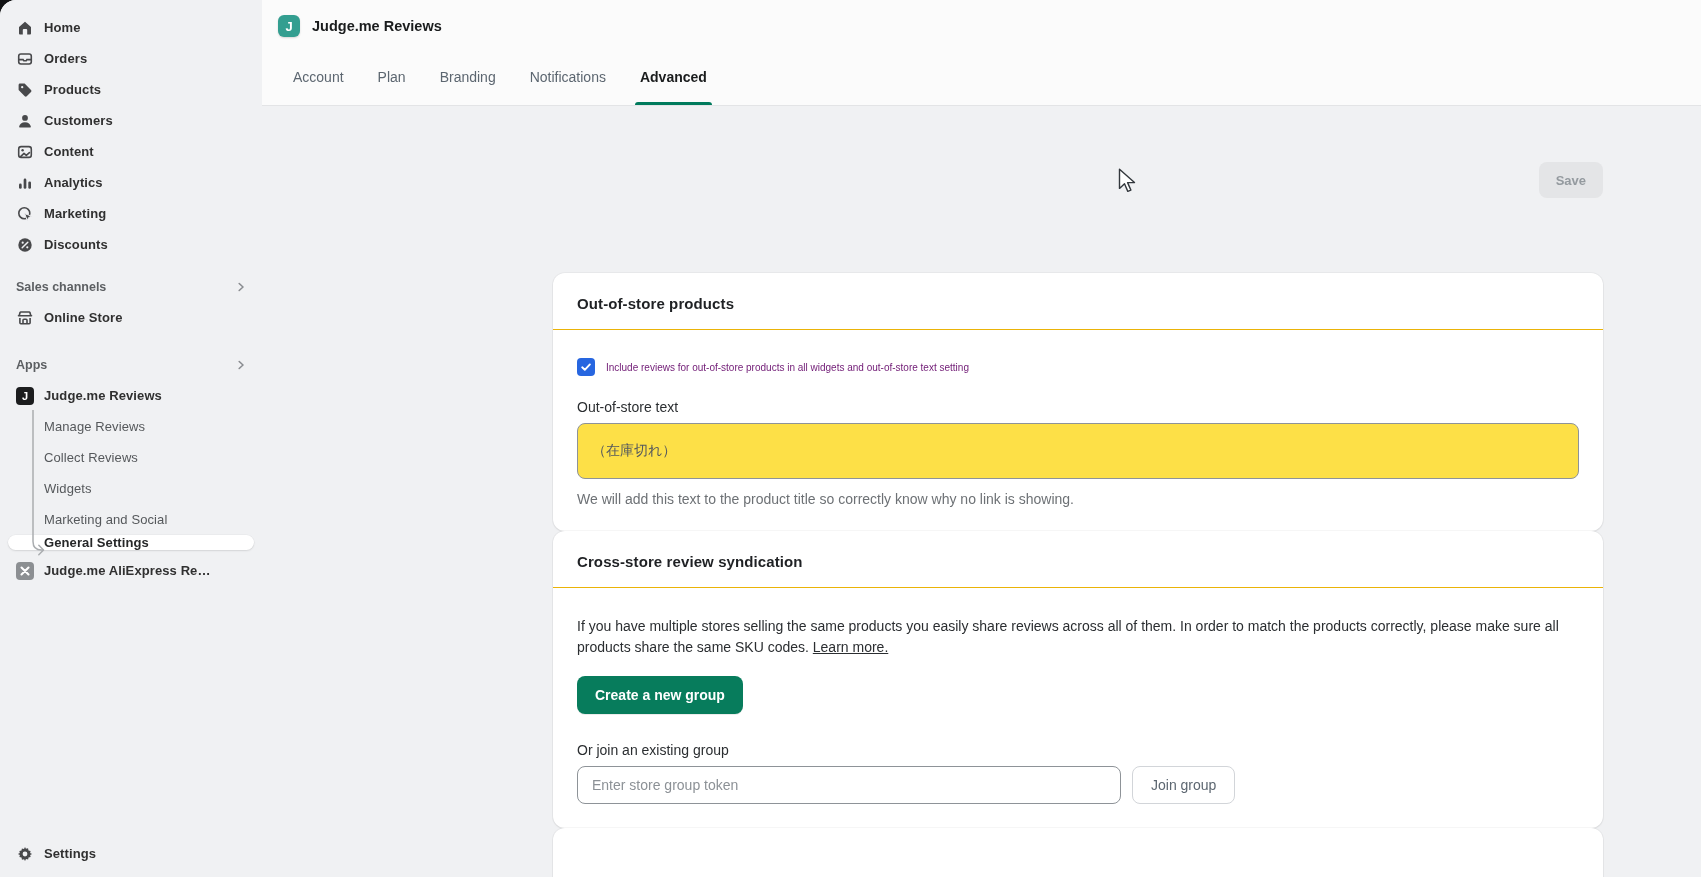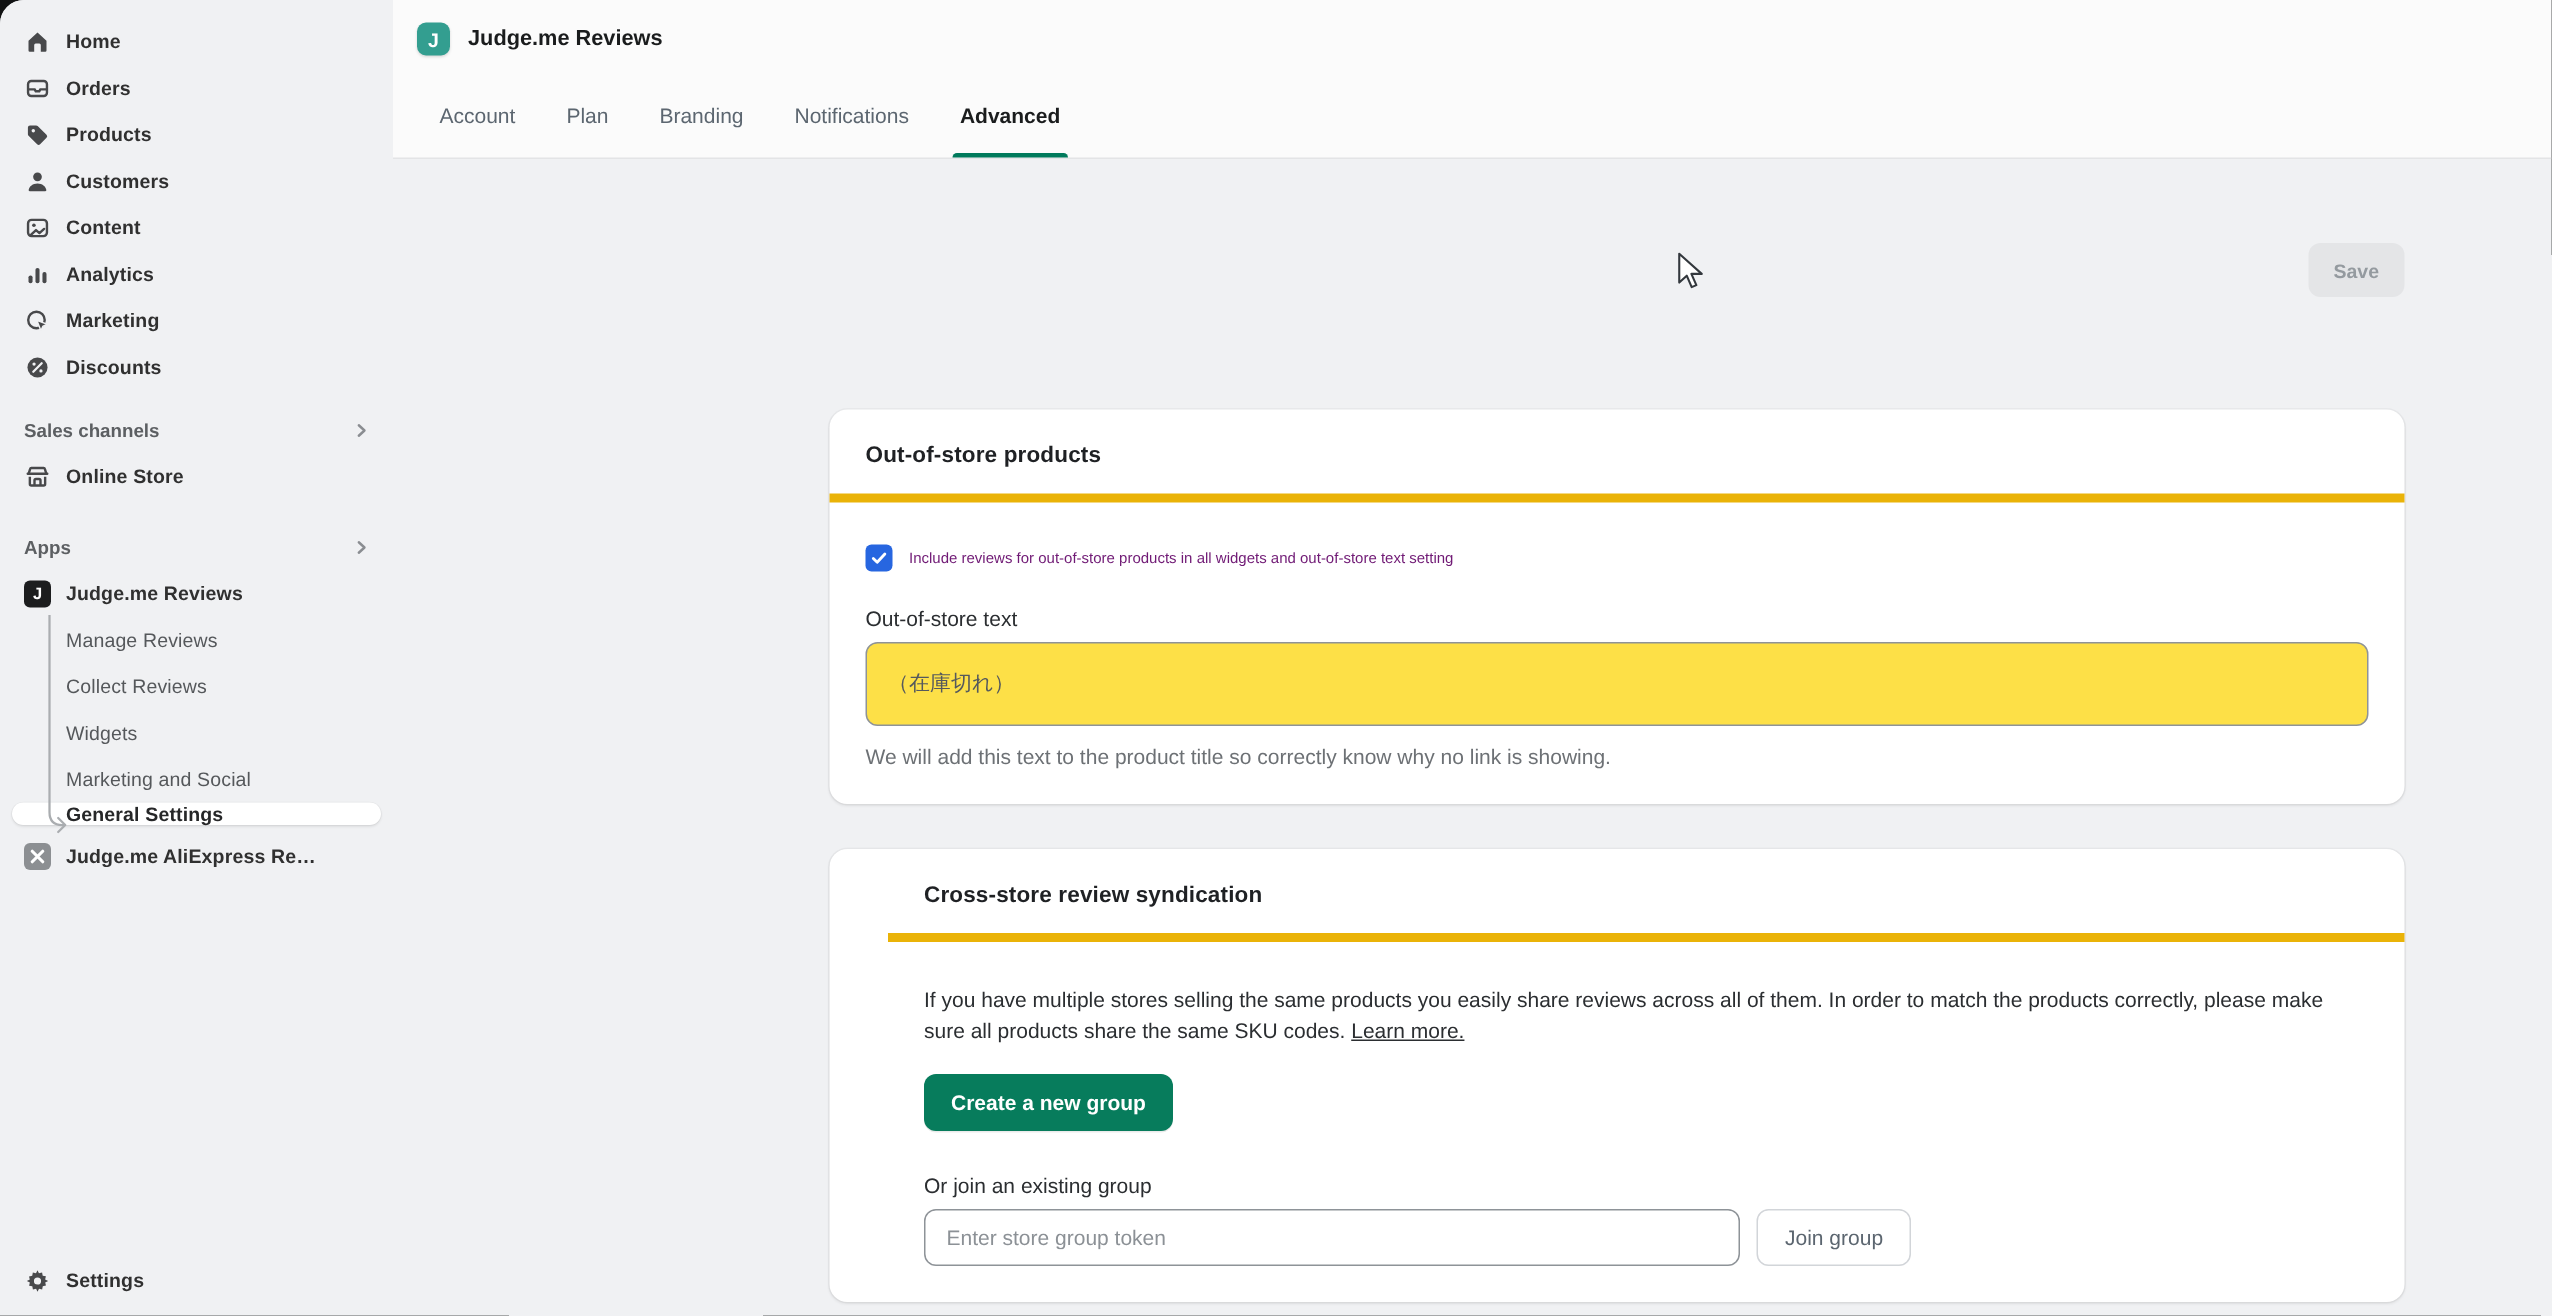--- a/index.html
+++ b/index.html
@@ -35,23 +35,23 @@
   .tab { position:relative; display:flex; align-items:center; padding:0 17px; font-size:14px; color:#5c6670; cursor:pointer; }
   .tab.active { color:#1a1c1d; font-weight:700; }
   .tab.active .tab-underline { position:absolute; left:12px; right:12px; bottom:0; height:3px; border-radius:3px 3px 0 0; background:#007a5c; }
 
   .content { flex:1 1 auto; background:#f0f1f3; padding-top:56px; overflow:hidden; }
   .column { width:1050px; margin-left:291px; }
   .save-row { display:flex; justify-content:flex-end; height:36px; }
   .btn-save { height:36px; padding:0 17px; border:none; border-radius:8px; background:#e4e5e7; color:#949a9f; font-size:13px; font-weight:700; font-family:inherit; cursor:default; }
 
   .card { background:#ffffff; border-radius:12px; box-shadow:0 0 0 1px rgba(0,0,0,.035), 0 1px 2px rgba(0,0,0,.07); }
-  .card + .card { margin-top:30px;padding-left:39px; }
+  .card + .card { margin-top:0; }
   .card1 { margin-top:75px; }
-  .card-head { padding:22px 24px 17px 24px; border-bottom:6px solid #eab308; }
+  .card-head { padding:22px 24px 17px 24px; border-bottom:1px solid #eab308; }
   .card-title { font-size:15px; font-weight:700; color:#1f2124; letter-spacing:.1px; }
   .card-body { padding:28px 24px 24px 24px; }
 
   .check-row { display:flex; align-items:center; gap:11px; cursor:pointer; }
   .checkbox { width:18px; height:18px; border-radius:4px; background:#2766e0; display:flex; align-items:center; justify-content:center; flex:0 0 18px; }
   .check-label { font-size:10px; color:#701a75; }
   .field-label { font-size:14px; color:#2b2e31; margin-top:23px; }
   .text-input { display:block; width:100%; height:56px; margin-top:8px; border:1px solid #8e9398; border-radius:8px; padding:0 14px; font-size:14px; font-family:inherit; color:#55595d; background:#fde047; outline:none; }
   .text-input::placeholder { color:#8c9196; }
   .help-text { margin-top:12px; font-size:14px; color:#6d7175; }

